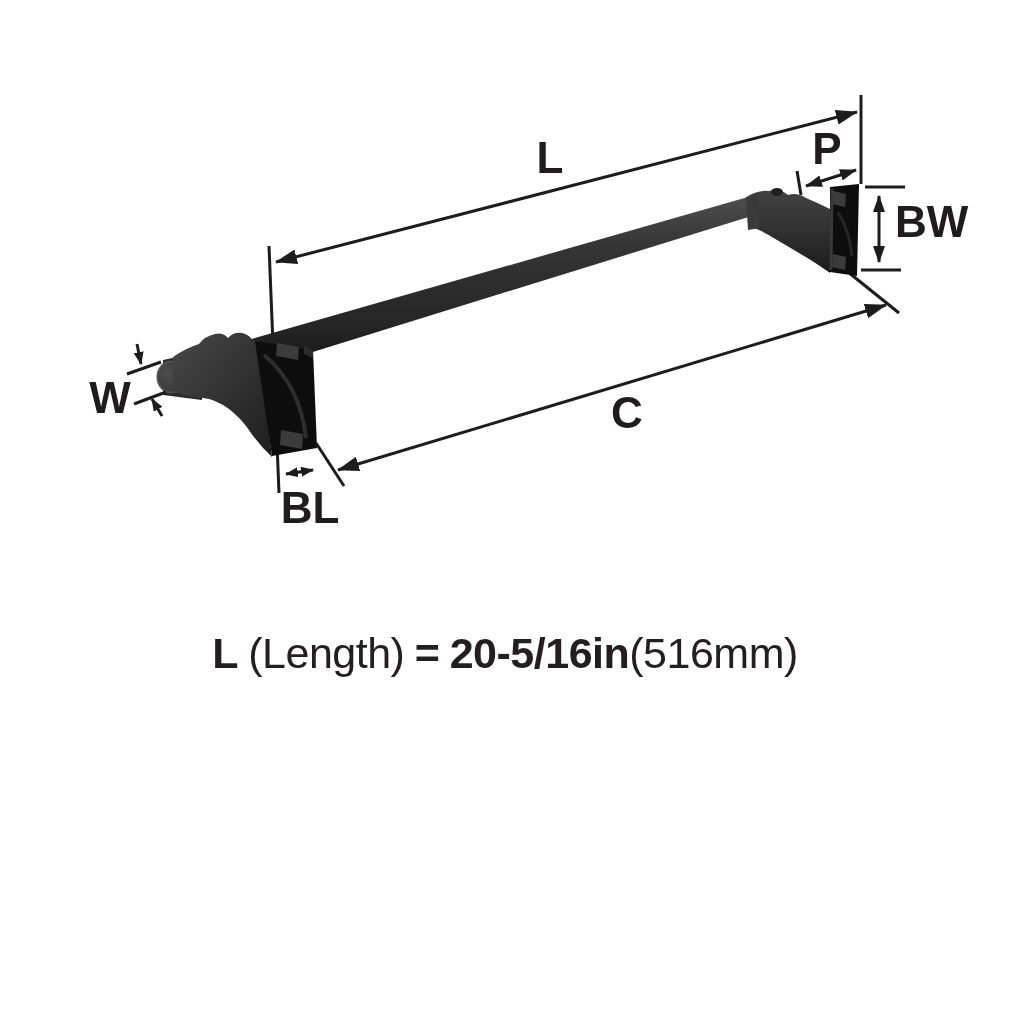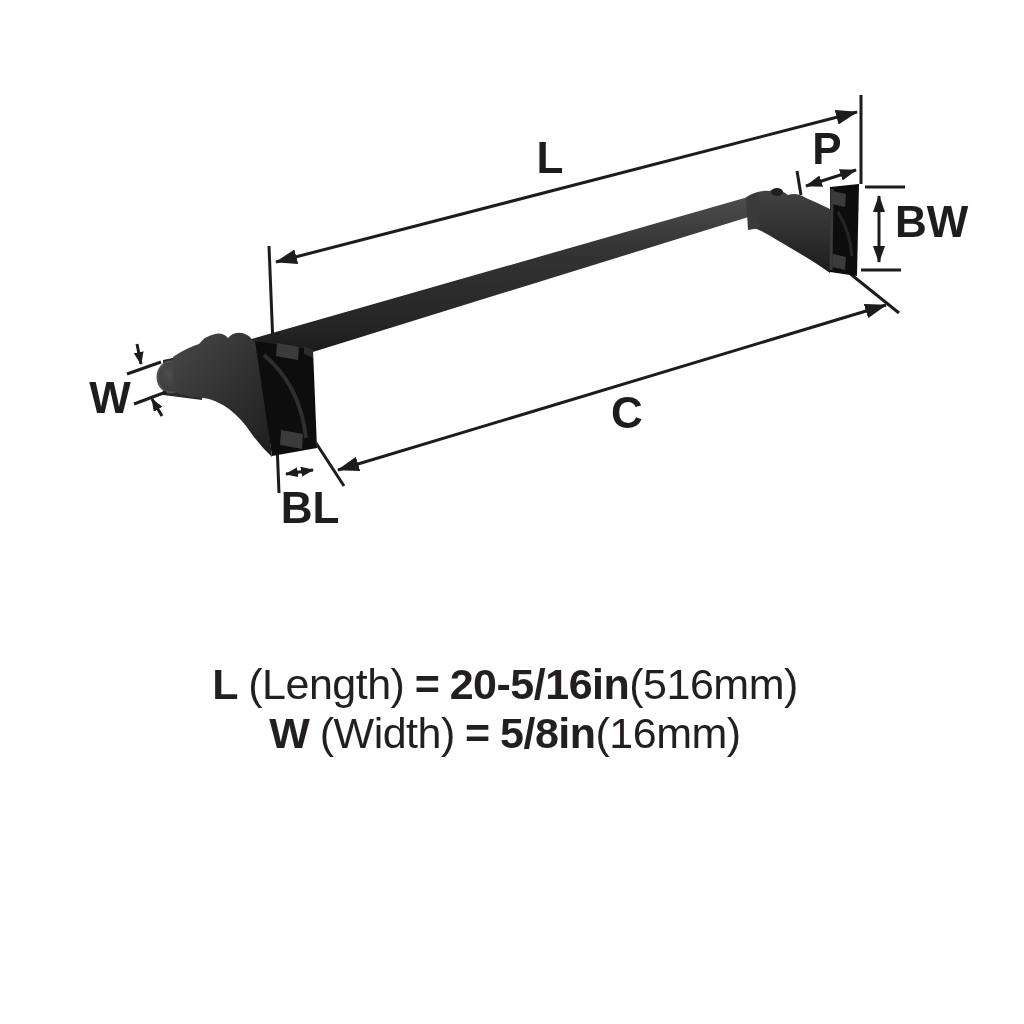--- a/index.html
+++ b/index.html
@@ -23,21 +23,21 @@
     left: 0;
   }
   .dim-label {
     font-family: "Liberation Sans", sans-serif;
     font-weight: 700;
     font-size: 44px;
     fill: #1e1c1d;
   }
   .spec-list {
     position: absolute;
-    top: 660px;
+    top: 629px;
     left: 0;
     width: 1010px;
     text-align: center;
     color: #231f20;
     font-size: 43px;
     line-height: 49px;
     letter-spacing: -0.5px;
     white-space: nowrap;
   }
   .spec-row { display: block; }
@@ -149,17 +149,14 @@
       <text class="dim-label" x="110" y="413" text-anchor="middle">W</text>
       <text class="dim-label" x="627" y="428" text-anchor="middle">C</text>
       <text class="dim-label" x="310" y="523" text-anchor="middle">BL</text>
     </g>
   </svg>
 
   <div class="spec-list">
     <div class="spec-row">
       <span class="spec-code">L</span><span class="spec-name">(Length)</span><span class="spec-eq">=</span><span class="spec-value">20-5/16in</span><span class="spec-metric">(516mm)</span>
     </div>
-    <div class="spec-row">
-      <span class="spec-code">W</span><span class="spec-name">(Width)</span><span class="spec-eq">=</span><span class="spec-value">5/8in</span><span class="spec-metric">(16mm)</span>
-    </div>
   </div>
 </div>
 
 </body></html>

